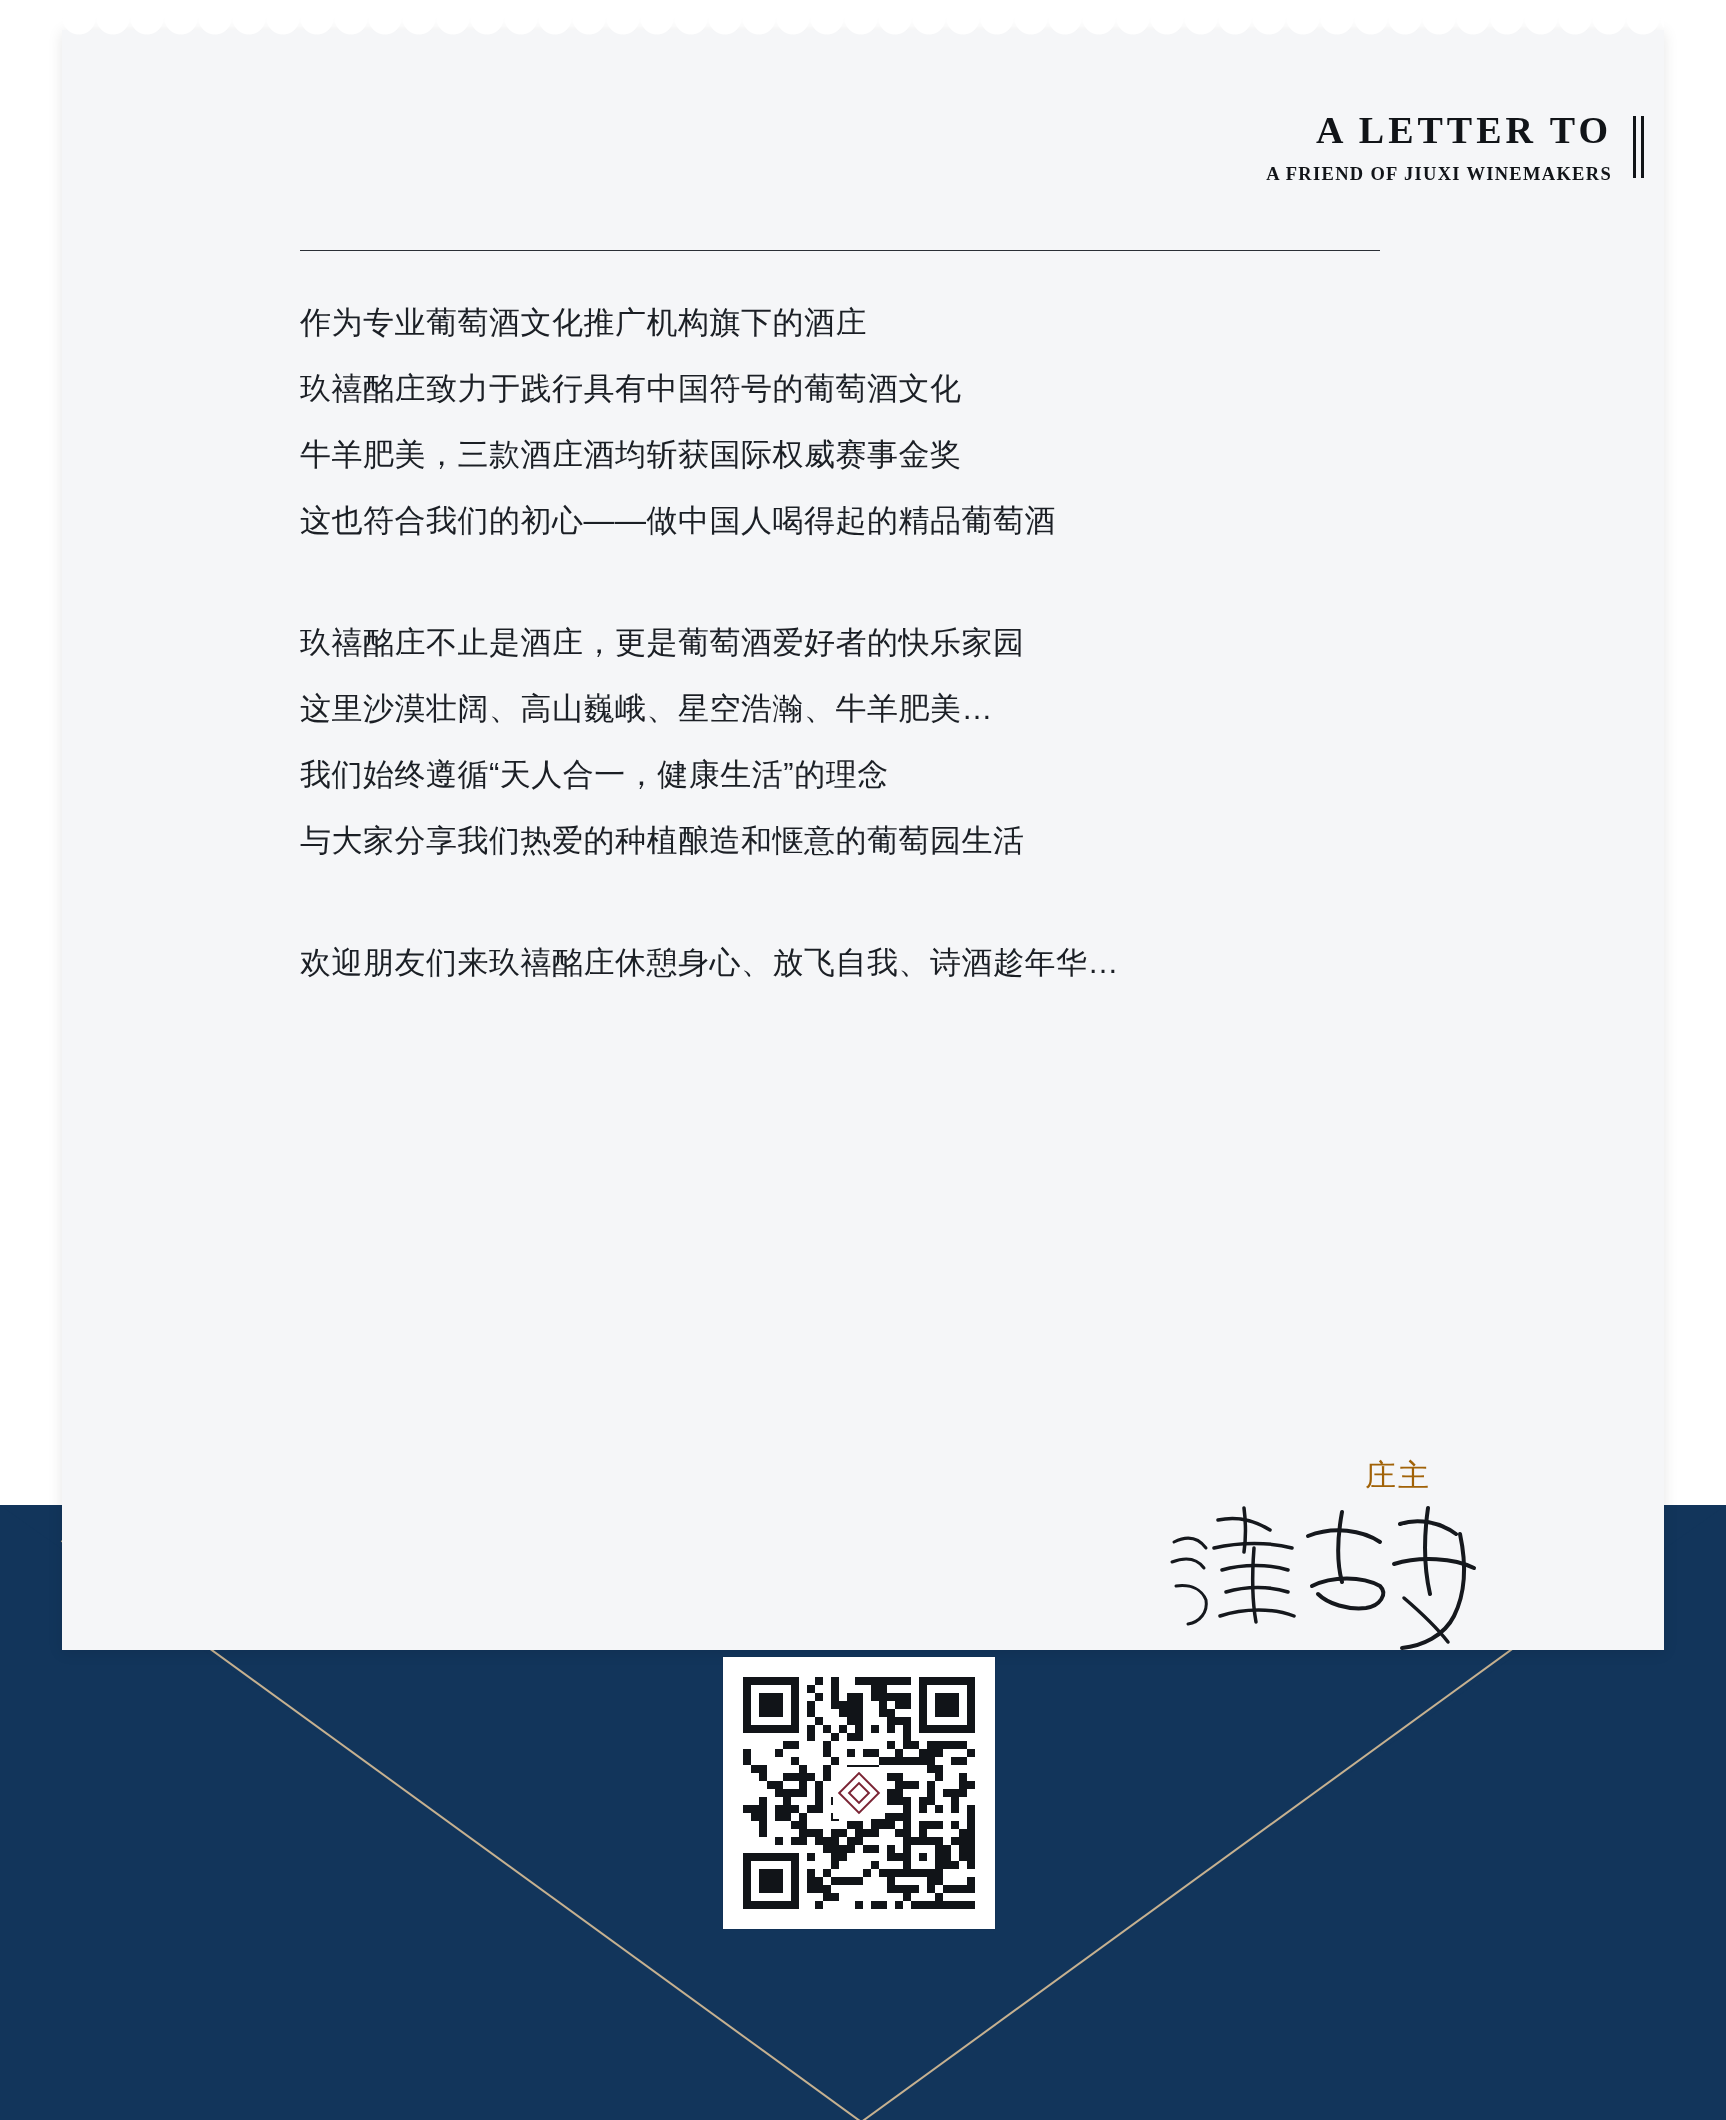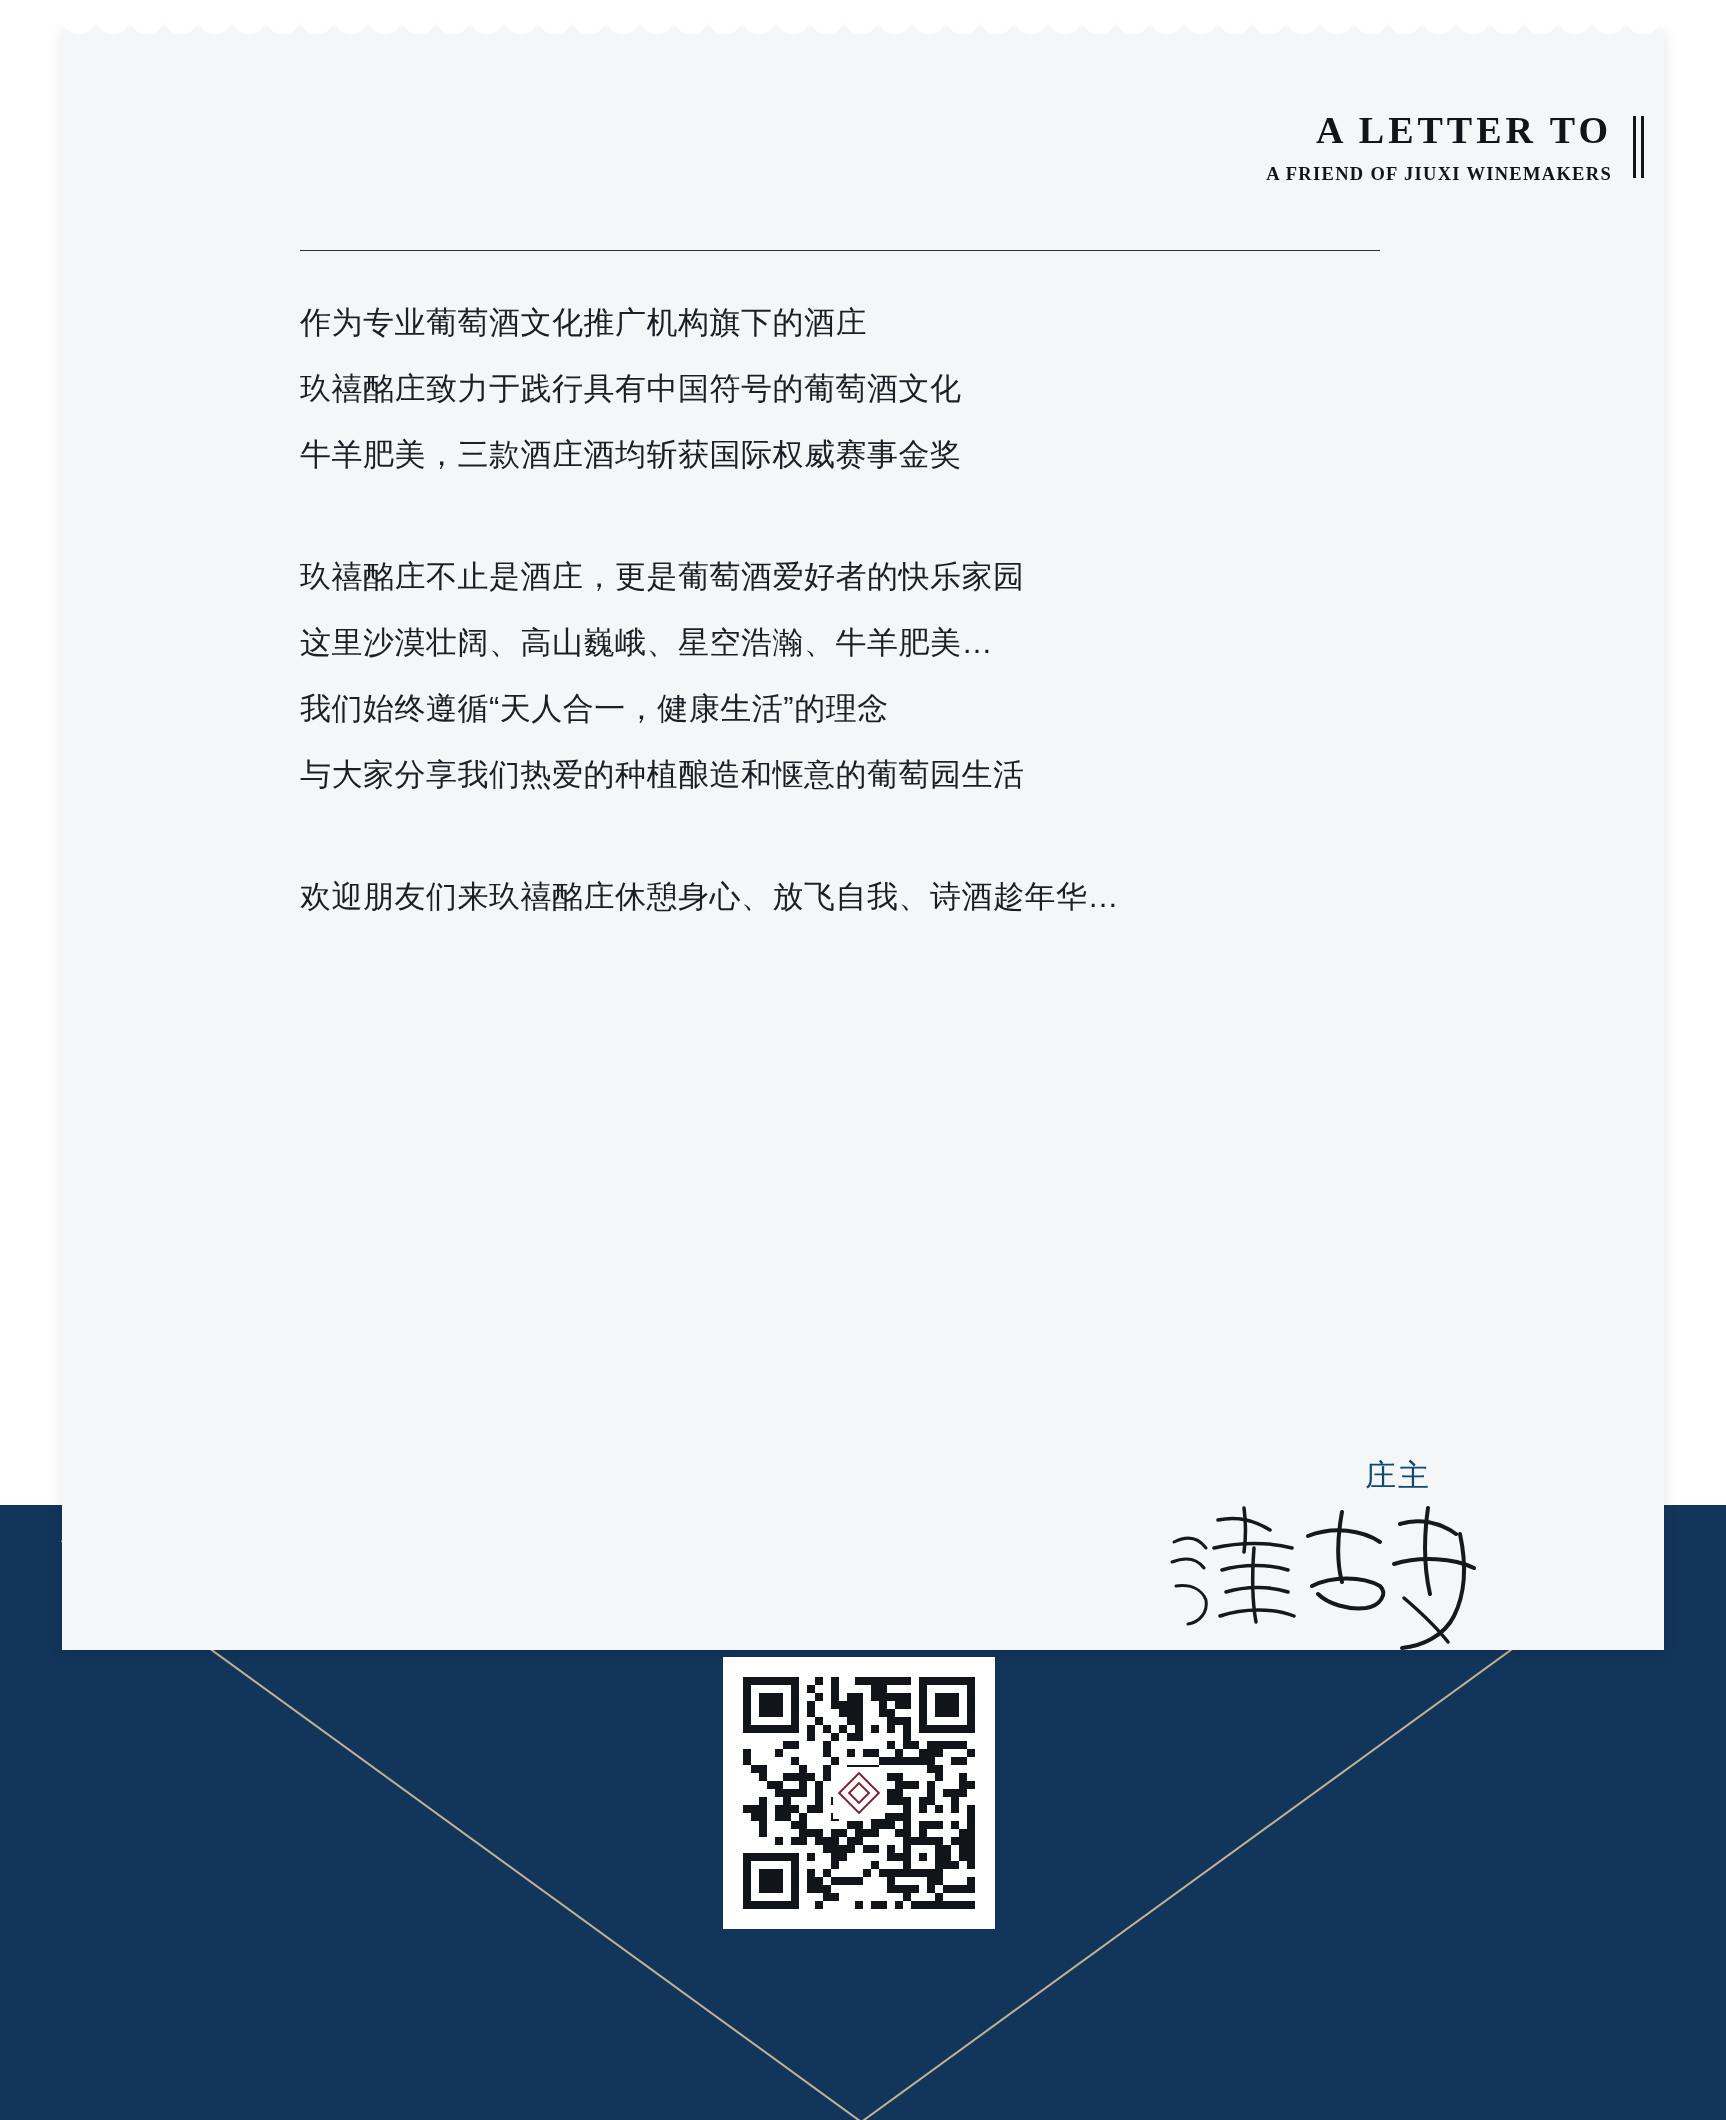--- a/index.html
+++ b/index.html
@@ -142,21 +142,21 @@
   .para { margin: 0 0 56px 0; }
   .para:last-child { margin-bottom: 0; }
   .line { white-space: pre-wrap; }
 
   
   .sign-label {
     position: absolute;
     right: 295px;
     top: 1455px;
     font-size: 31px;
-    color: #0c4a6e;
+    color: #a16207;
     letter-spacing: 2px;
   }
   .signature {
     position: absolute;
     right: 230px;
     top: 1490px;
     width: 330px;
     height: 180px;
   }
   .signature svg { display: block; }
@@ -241,20 +241,21 @@
       </div>
     </div>
   </div>
   <div class="rule"></div>
 
   <div class="letter-body">
     <p class="para">
       <span class="line">作为专业葡萄酒文化推广机构旗下的酒庄</span><br>
       <span class="line">玖禧酩庄致力于践行具有中国符号的葡萄酒文化</span><br>
       <span class="line">牛羊肥美，三款酒庄酒均斩获国际权威赛事金奖</span><br>
+      <span class="line">这也符合我们的初心——做中国人喝得起的精品葡萄酒</span>
     </p>
     <p class="para">
       <span class="line">玖禧酩庄不止是酒庄，更是葡萄酒爱好者的快乐家园</span><br>
       <span class="line">这里沙漠壮阔、高山巍峨、星空浩瀚、牛羊肥美…</span><br>
       <span class="line">我们始终遵循“天人合一，健康生活”的理念</span><br>
       <span class="line">与大家分享我们热爱的种植酿造和惬意的葡萄园生活</span>
     </p>
     <p class="para">
       <span class="line">欢迎朋友们来玖禧酩庄休憩身心、放飞自我、诗酒趁年华…</span>
     </p>

